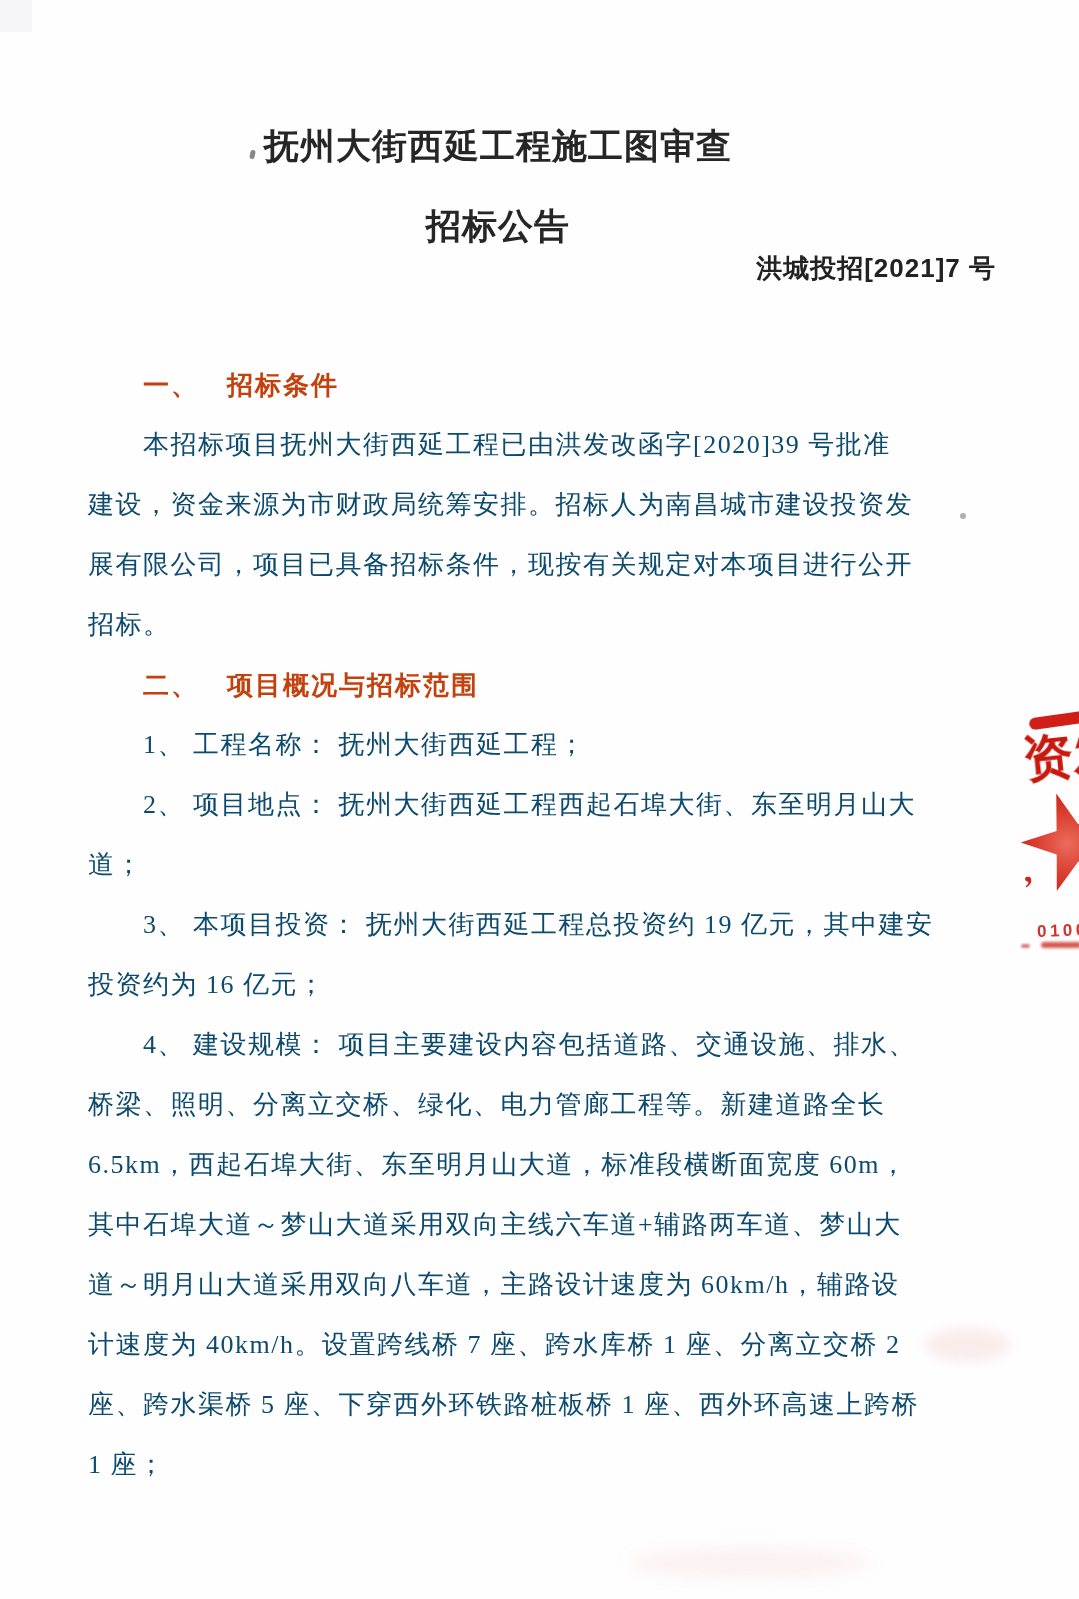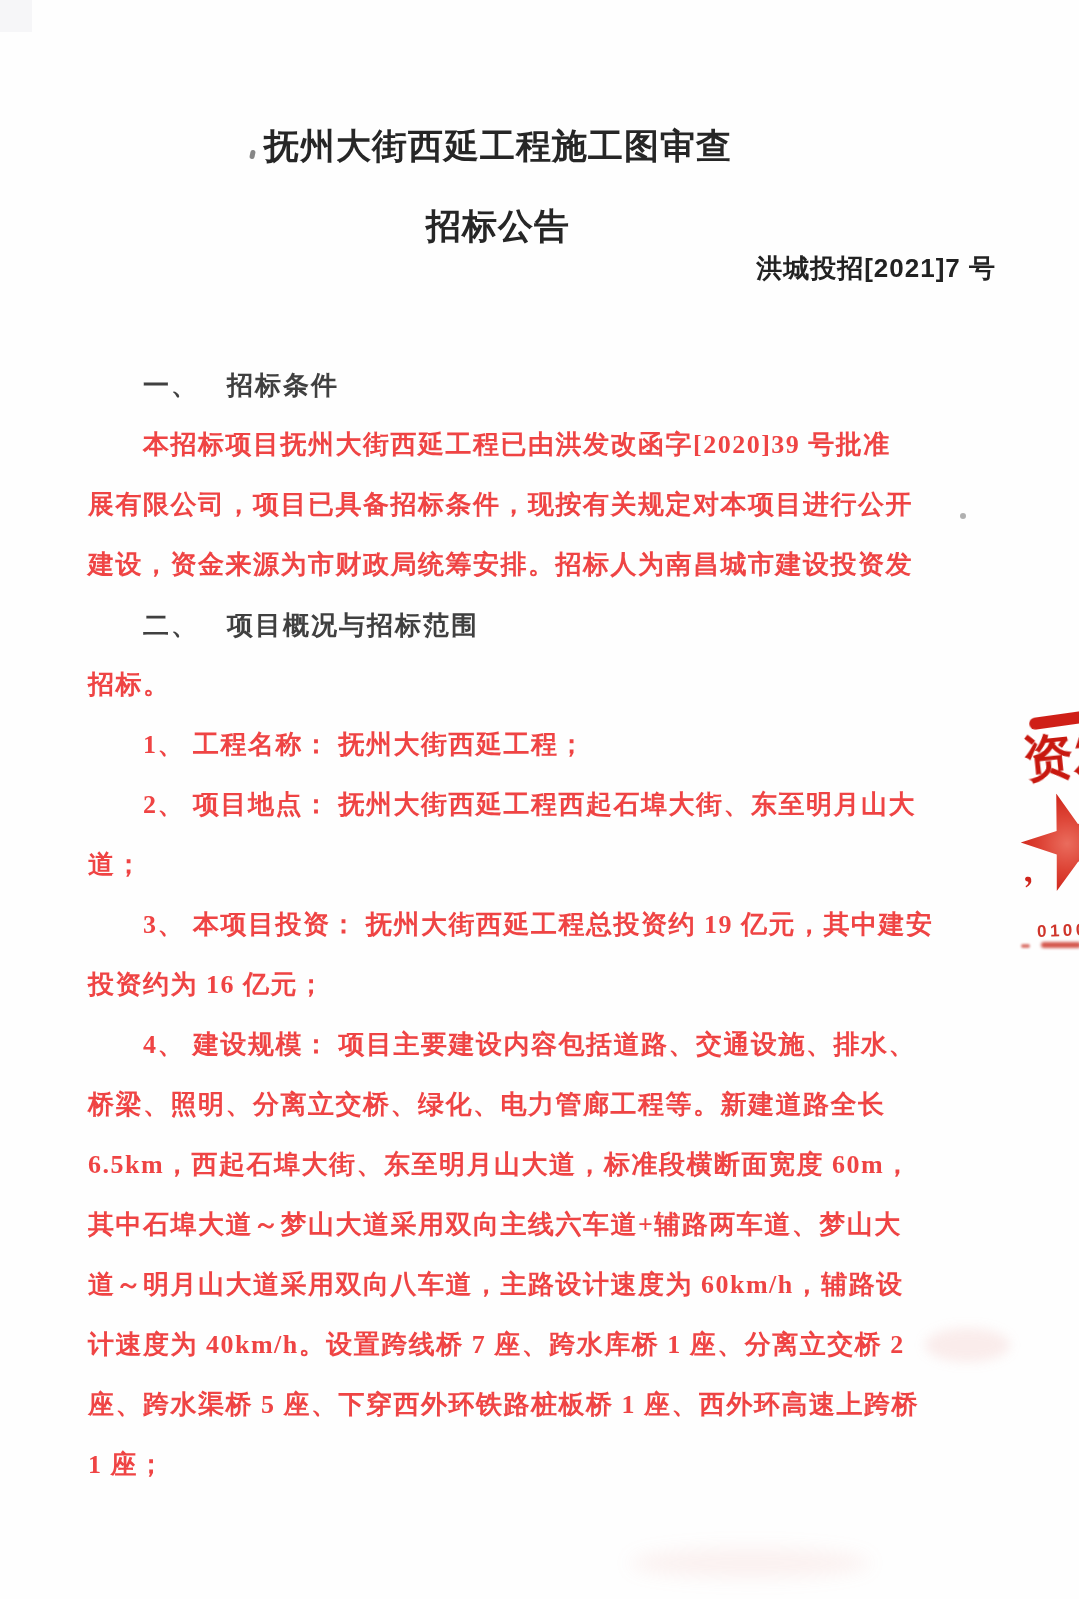--- a/index.html
+++ b/index.html
@@ -41,26 +41,26 @@
     letter-spacing: 1px; line-height: 32px;
     color: #222; white-space: pre;
   }
   .doc-body {
     position: absolute; top: 355px; left: 88px;
     width: 960px;
   }
   .line {
     height: 60px; line-height: 60px;
     font-size: 26px; letter-spacing: 1.5px;
-    white-space: pre; color: #ef4444; font-weight: bold;
+    white-space: pre; color: #0c4a6e;
   }
   .line.indent { padding-left: 55px; }
   .line.heading {
     font-family: "Liberation Sans", sans-serif;
-    font-weight: 700; color: #404040;
+    font-weight: 700; color: #c2410c;
     letter-spacing: 2px;
   }
   
   .artifact-title-dot {
     position: absolute; left: 250px; top: 150px;
     width: 5px; height: 9px; background: #5f5f5f;
     border-radius: 3px; transform: rotate(12deg); opacity: .75;
   }
   .artifact-dot2 {
     position: absolute; left: 960px; top: 513px;
@@ -131,24 +131,24 @@
   <div class="doc-title">抚州大街西延工程施工图审查</div>
   <div class="artifact-title-dot"></div>
 
   <div class="doc-subtitle">招标公告</div>
 
   <div class="doc-number">洪城投招[2021]7 号</div>
 
   <div class="doc-body">
       <div class="line indent heading">一、　招标条件</div>
       <div class="line indent">本招标项目抚州大街西延工程已由洪发改函字[2020]39 号批准</div>
+      <div class="line">建设，资金来源为市财政局统筹安排。招标人为南昌城市建设投资发</div>
       <div class="line">展有限公司，项目已具备招标条件，现按有关规定对本项目进行公开</div>
-      <div class="line">建设，资金来源为市财政局统筹安排。招标人为南昌城市建设投资发</div>
+      <div class="line">招标。</div>
       <div class="line indent heading">二、　项目概况与招标范围</div>
-      <div class="line">招标。</div>
       <div class="line indent">1、 工程名称： 抚州大街西延工程；</div>
       <div class="line indent">2、 项目地点： 抚州大街西延工程西起石埠大街、东至明月山大</div>
       <div class="line">道；</div>
       <div class="line indent">3、 本项目投资： 抚州大街西延工程总投资约 19 亿元，其中建安</div>
       <div class="line">投资约为 16 亿元；</div>
       <div class="line indent">4、 建设规模： 项目主要建设内容包括道路、交通设施、排水、</div>
       <div class="line">桥梁、照明、分离立交桥、绿化、电力管廊工程等。新建道路全长</div>
       <div class="line">6.5km，西起石埠大街、东至明月山大道，标准段横断面宽度 60m，</div>
       <div class="line">其中石埠大道～梦山大道采用双向主线六车道+辅路两车道、梦山大</div>
       <div class="line">道～明月山大道采用双向八车道，主路设计速度为 60km/h，辅路设</div>

